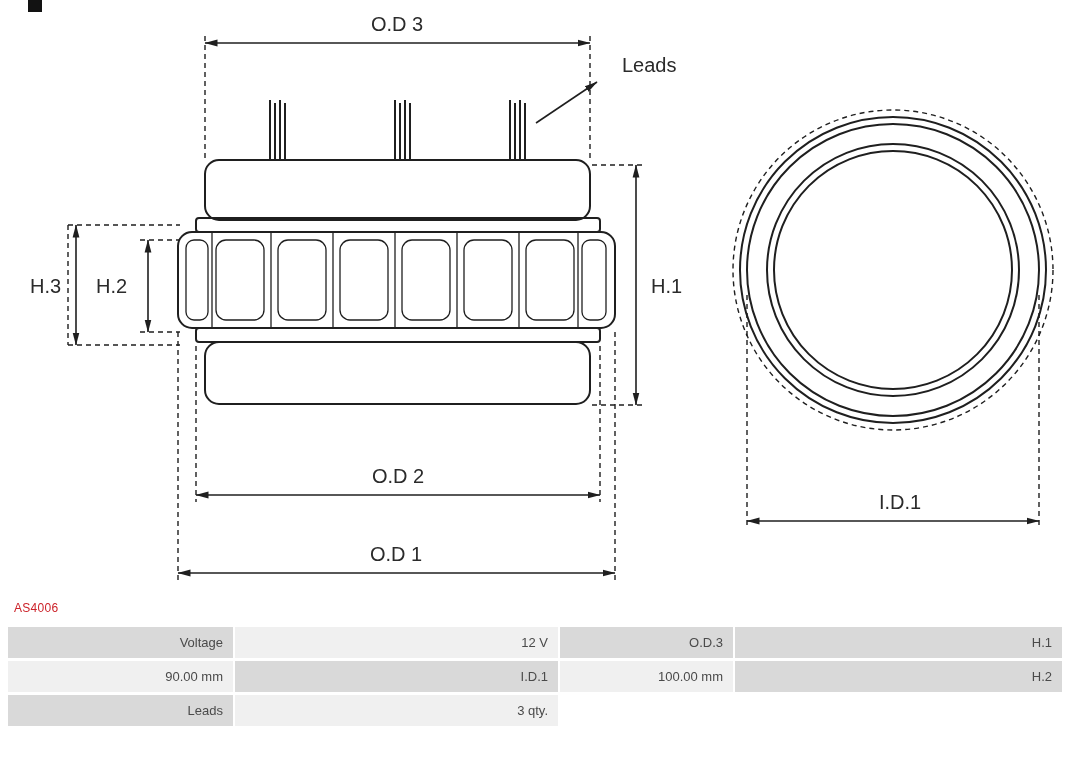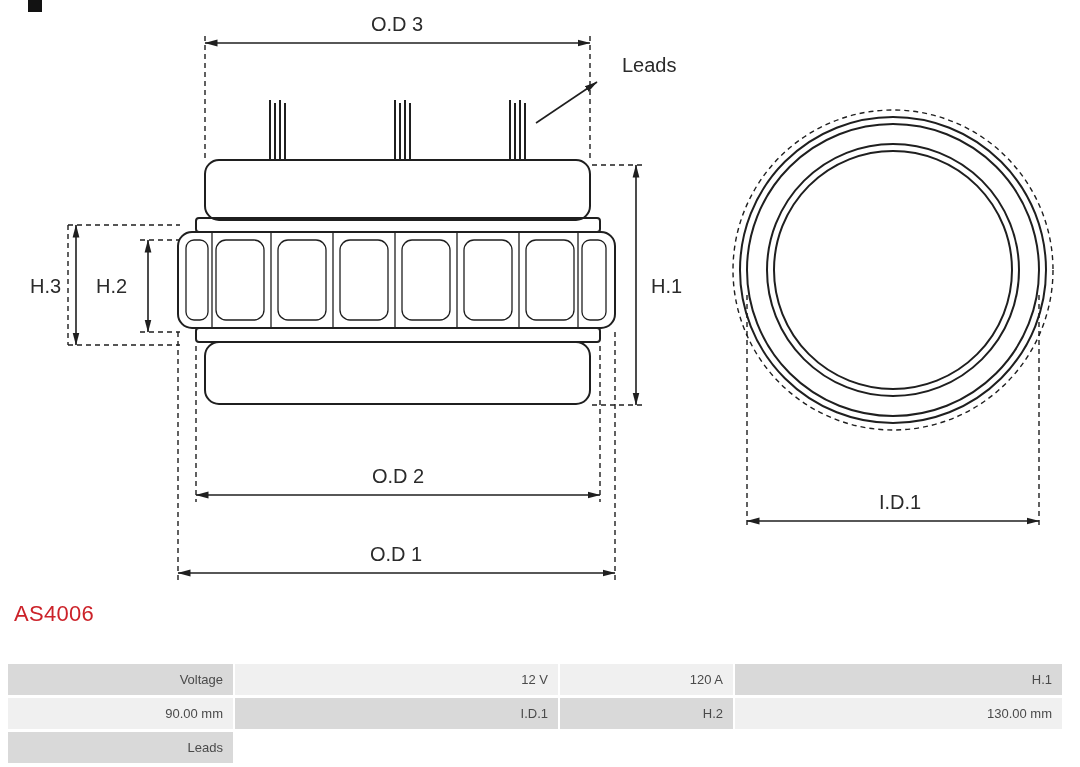--- a/index.html
+++ b/index.html
@@ -10,23 +10,23 @@
   .corner-mark { position:absolute; left:28px; top:0; width:14px; height:12px; background:#121212; }
 
   .drawing { position:absolute; left:0; top:0; width:1080px; height:598px; }
   .drawing svg { display:block; }
   .dline { stroke:#1f1f1f; stroke-width:2; fill:none; }
   .thin  { stroke:#1f1f1f; stroke-width:1.3; fill:none; }
   .dash  { stroke:#1f1f1f; stroke-width:1.4; fill:none; stroke-dasharray:5 4; }
   .dim   { stroke:#1f1f1f; stroke-width:1.6; fill:none; }
   .lbl   { font-family:"Liberation Sans", sans-serif; font-size:20px; fill:#2b2b2b; }
 
-  .part-number { position:absolute; left:14px; top:601px; font-size:22px; letter-spacing:.3px; }
+  .part-number { position:absolute; left:14px; top:601px; font-size:12px; letter-spacing:.3px; }
 
-  .spec-table { position:absolute; left:8px; top:664px; width:1054px;
+  .spec-table { position:absolute; left:8px; top:627px; width:1054px;
                 display:grid; grid-template-columns:225px 323px 173px 1fr;
                 column-gap:2px; row-gap:3px;border-radius:16px; }
   .spec-table .cell { height:31px; line-height:31px; font-size:13px; color:#4a4a4a;
                       text-align:right; padding-right:10px; overflow:hidden; }
   .spec-table .c-lbl { background:#d9d9d9; }
   .spec-table .c-val { background:#f0f0f0; }
 </style>
 </head>
 <body>
 
@@ -158,25 +158,26 @@
       </g>
     </svg>
   </div>
 
   <div class="part-number" style="color:#cc2229;">AS4006</div>
 
   <div class="spec-table">
 
     <div class="cell c-lbl">Voltage</div>
     <div class="cell c-val">12 V</div>
+    <div class="cell c-lbl">O.D.3</div>
 
-    <div class="cell c-val">120 A</div>
     <div class="cell c-lbl">H.1</div>
     <div class="cell c-val">90.00 mm</div>
 
     <div class="cell c-lbl">I.D.1</div>
+    <div class="cell c-val">100.00 mm</div>
     <div class="cell c-lbl">H.2</div>
 
-    <div class="cell c-val">130.00 mm</div>
     <div class="cell c-lbl">Leads</div>
+    <div class="cell c-val">3 qty.</div>
   </div>
 
 </div>
 
 </body></html>

